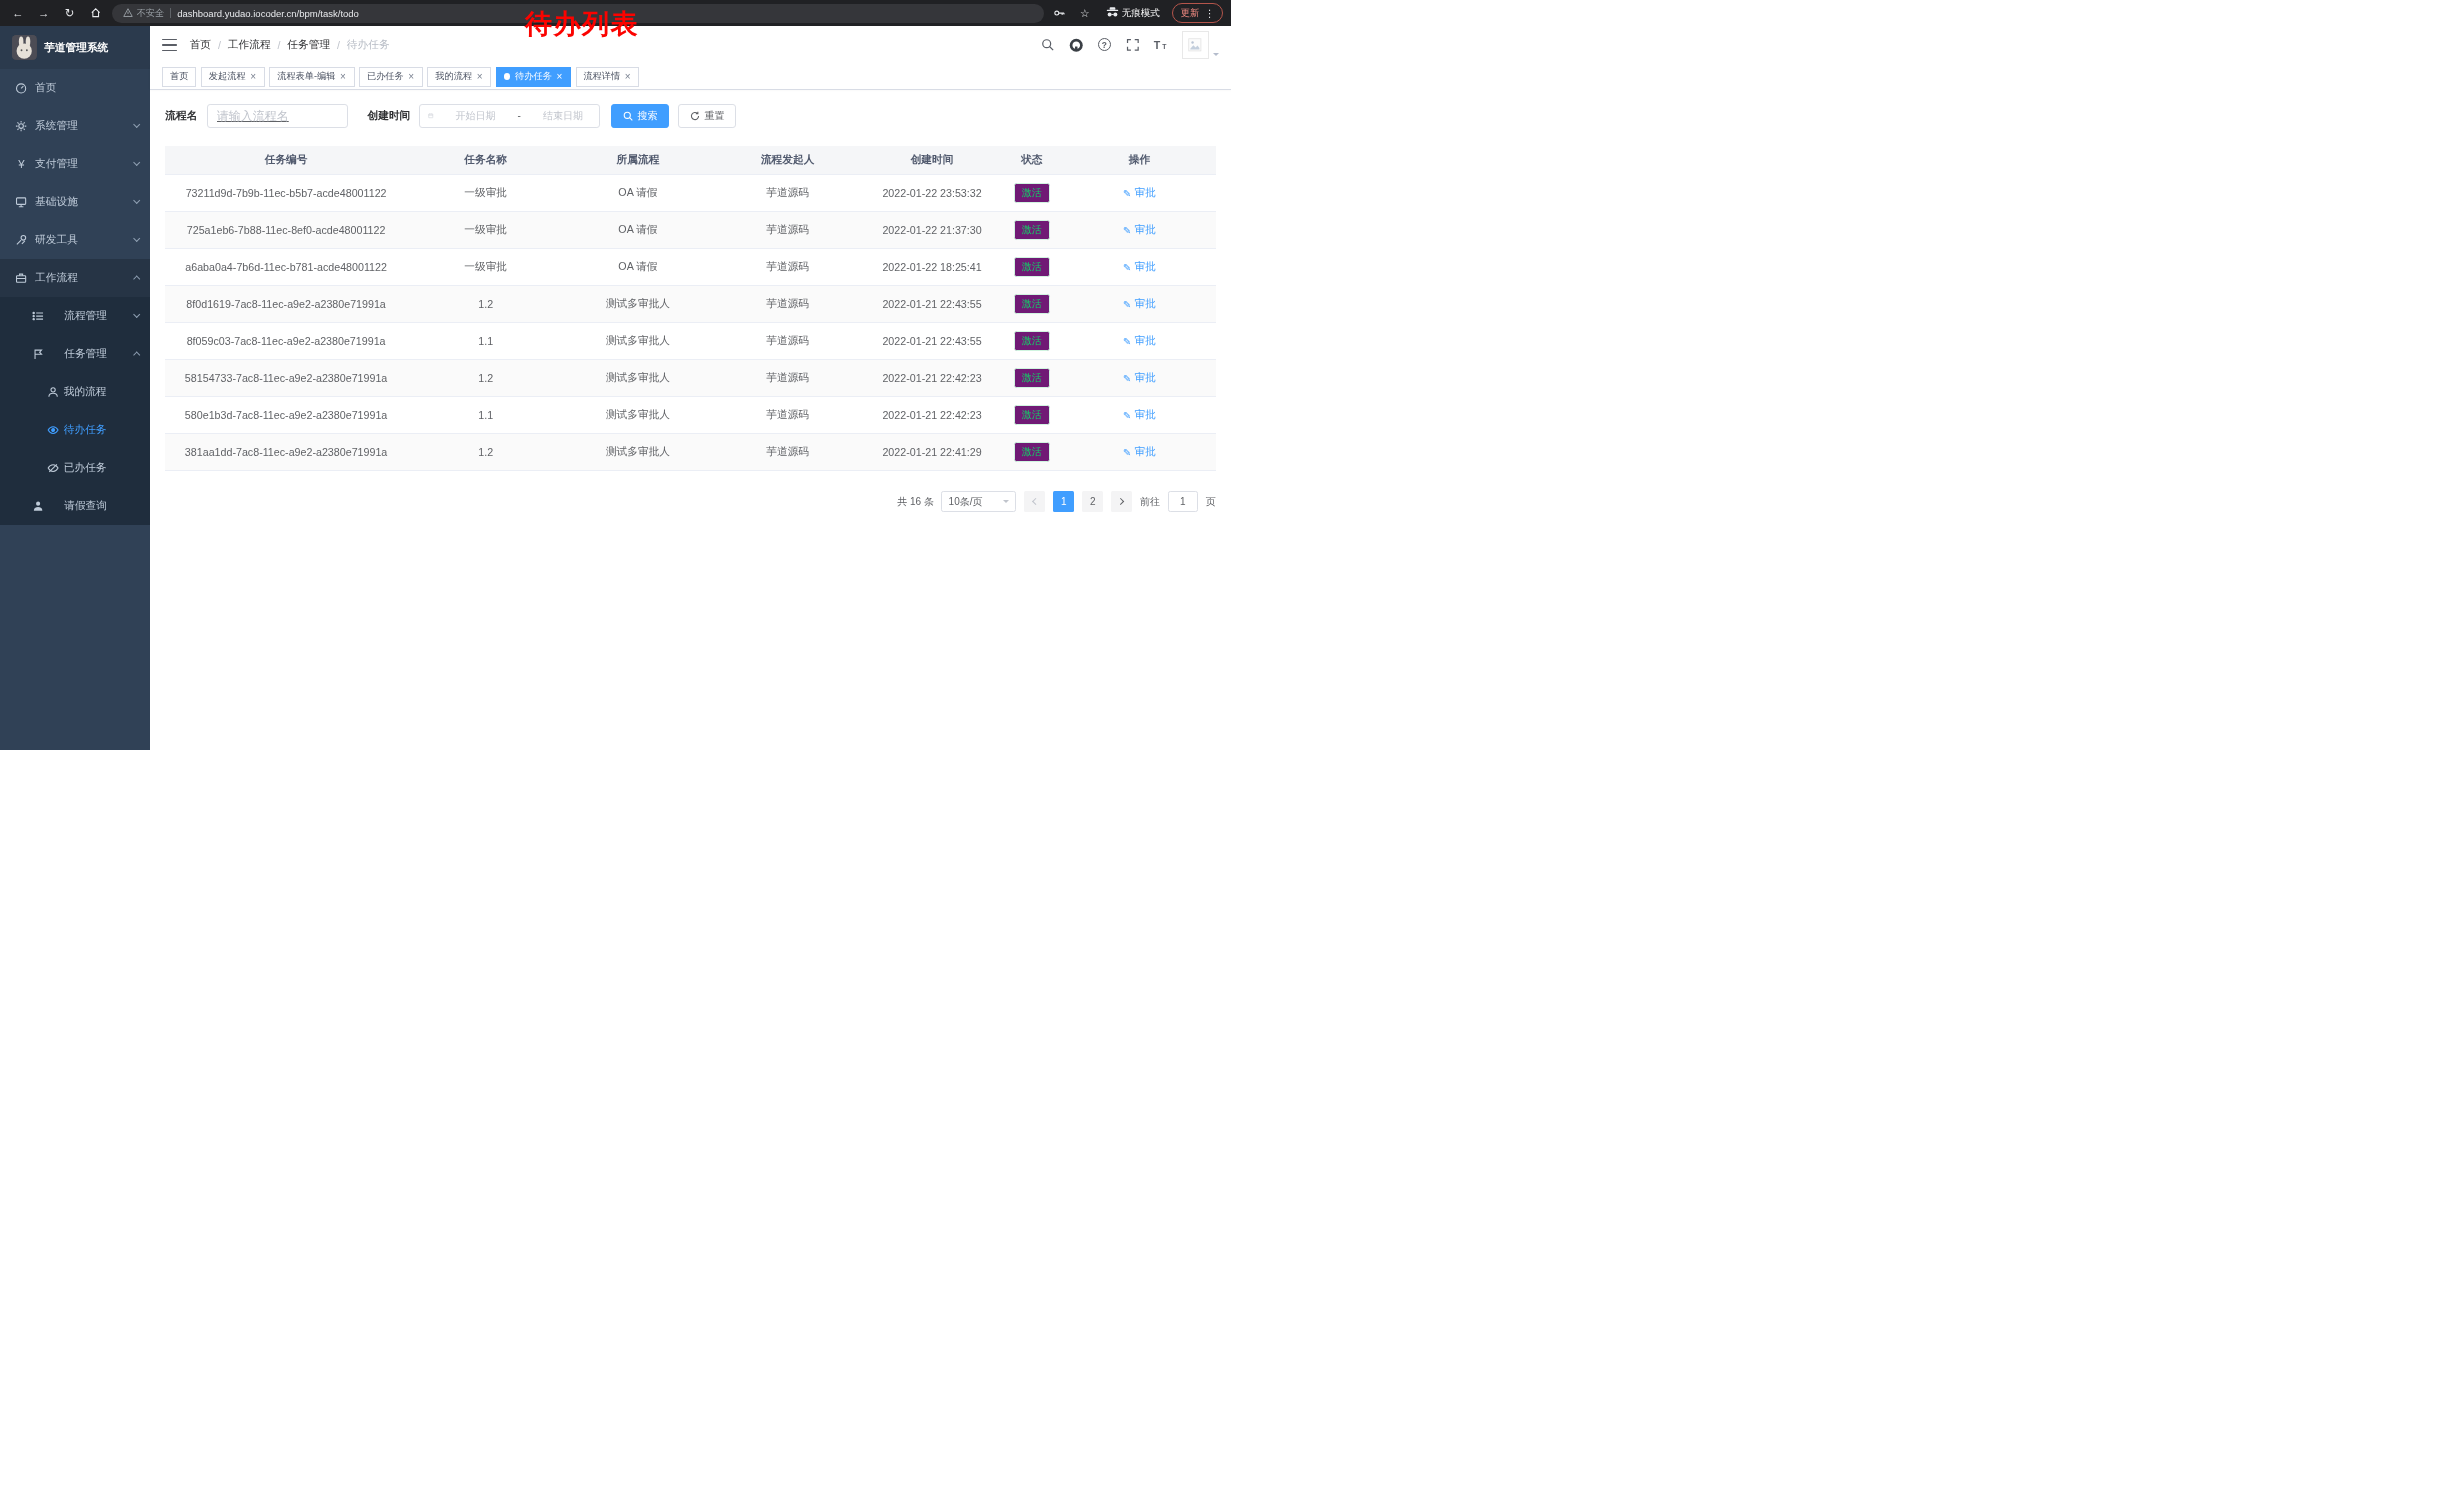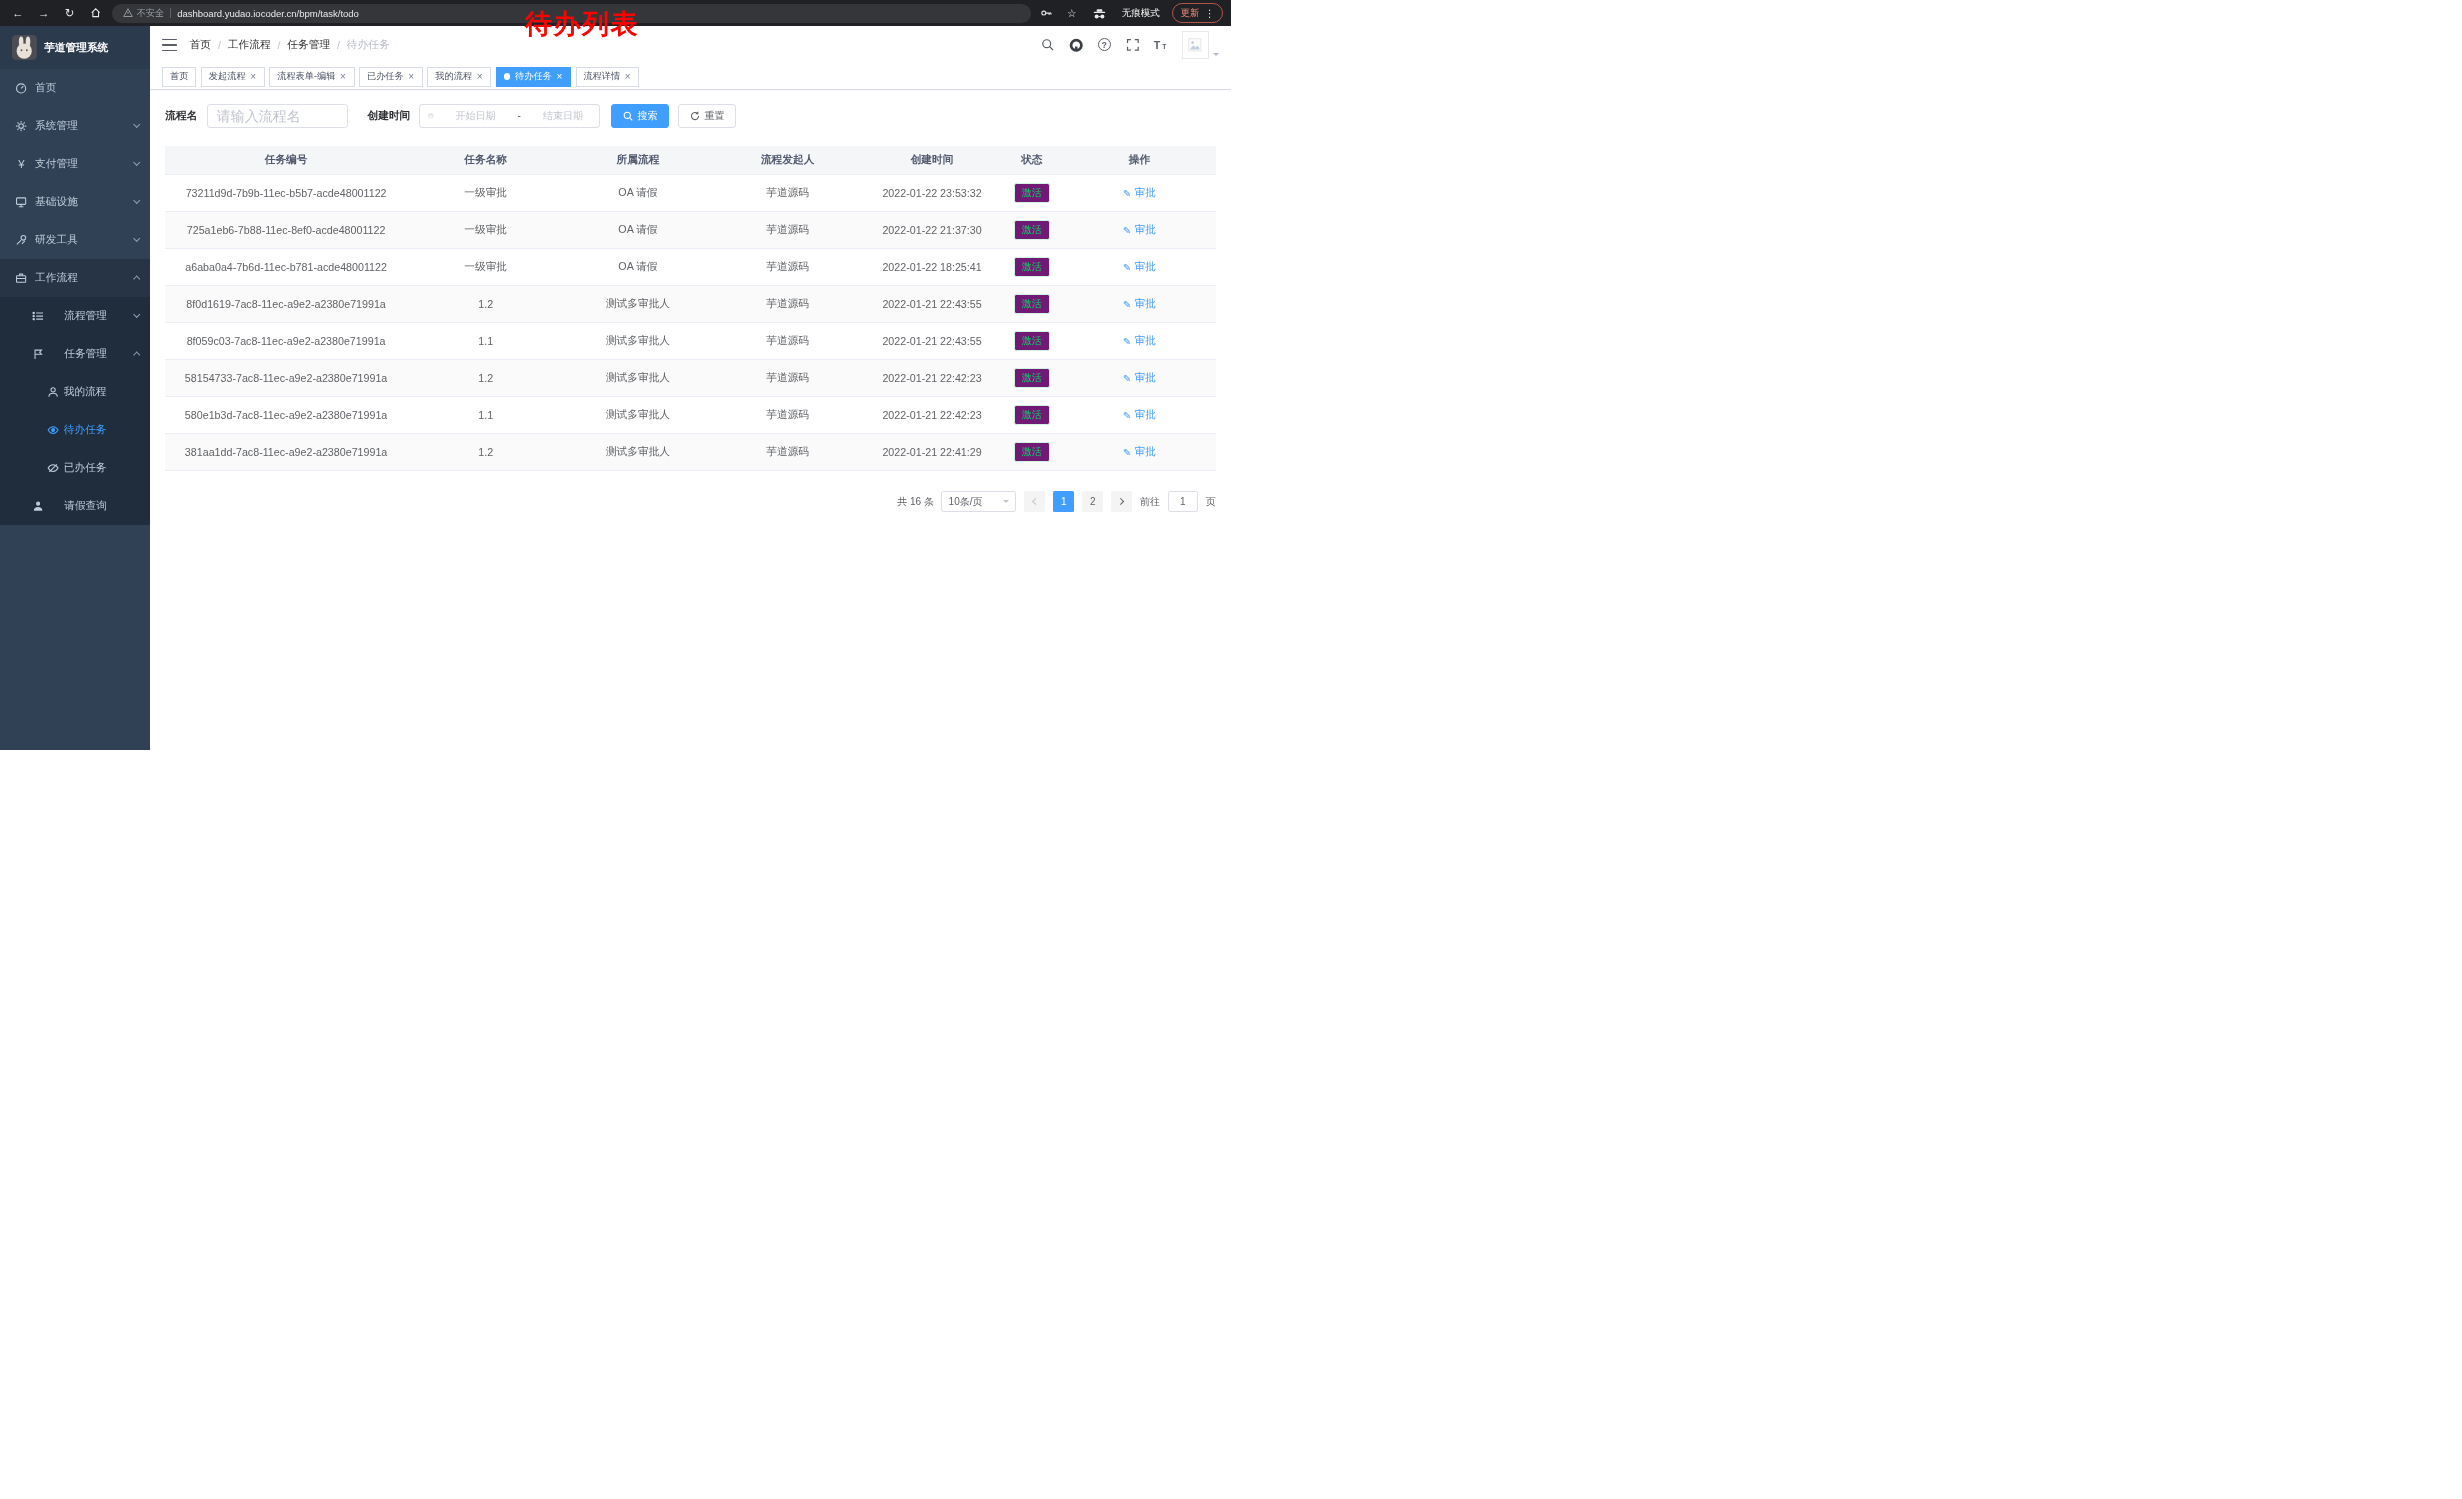--- a/index.html
+++ b/index.html
@@ -12,21 +12,21 @@
   .browser-bar { height:26px; background:#202124; display:flex; align-items:center; padding:0 7.6px; gap:6.1px; }
   .nav-btn { width:20px; height:20px; display:flex; align-items:center; justify-content:center;
     color:#e8eaed; font-size:11.4px; border-radius:50%; cursor:pointer; flex-shrink:0; }
   .omnibox { flex:1; height:19px; background:#35363a; border-radius:10px; display:flex; align-items:center;
     padding:0 10.7px; gap:6.1px; color:#e8eaed; font-size:9.5px; min-width:0; }
   .omnibox .warn { color:#9aa0a6; font-size:9.2px; display:flex; align-items:center; gap:4px; }
   .omnibox .odiv { width:0.8px; height:10.7px; background:#5f6368; }
   .omnibox .url { white-space:nowrap; overflow:hidden; }
   .chrome-right { display:flex; align-items:center; gap:9.2px; flex-shrink:0; color:#e8eaed; }
   .chrome-icon { width:17px; height:17px; display:flex; align-items:center; justify-content:center; font-size:10.7px; }
-  .incog { display:flex; align-items:flex-end; gap:16px; font-size:9.5px; color:#fff; padding:0 3.1px; }
+  .incog { display:flex; align-items:flex-start; gap:3px; font-size:9.5px; color:#fff; padding:0 3.1px; }
   .update-pill { display:flex; align-items:center; gap:5.3px; border:0.8px solid #b4554b; border-radius:10px;
     padding:2.3px 7.6px; color:#f28b82; font-size:9.5px; cursor:pointer; }
   .update-pill .dots { color:#e8eaed; font-size:10px; letter-spacing:0; }
   
   .annotation { position:absolute; top:6.1px; left:525px; z-index:99; color:#fb0300; font-size:27px;
     font-weight:bold; letter-spacing:1.5px; pointer-events:none; }
   
   .app { display:flex; height:724px; }
   .sidebar { width:150px; flex-shrink:0; background:#304156; color:#bfcbd9; overflow:hidden; }
   .main { flex:1; display:flex; flex-direction:column; min-width:0; background:#fff; }
@@ -70,21 +70,21 @@
   .tag { height:20px; display:flex; align-items:center; gap:3.8px; padding:0 6.9px; border:0.8px solid #d8dce5;
     background:#fff; color:#495060; font-size:9.2px; cursor:pointer; white-space:nowrap; }
   .tag .tclose { font-size:10px; color:#7a8291; line-height:1; padding:0 0.8px; }
   .tag.active { background:#409eff; border-color:#409eff; color:#fff; }
   .tag.active::before { content:""; width:6.1px; height:6.1px; border-radius:50%; background:#fff; margin-right:1.5px; }
   .tag.active .tclose { color:#fff; }
   
   .filters { display:flex; align-items:center; margin:13.7px 15.3px 0; }
   .f-label { font-weight:bold; color:#303133; margin-right:9.2px; }
   .name-input { width:141px; height:24.4px; border:0.8px solid #dcdfe6; border-radius:3.1px; padding:0 9.2px;
-    font-size:14px; color:#606266; outline:none; font-family:inherit; }
+    font-size:12px; color:#606266; outline:none; font-family:inherit;text-decoration:underline; }
   .name-input::placeholder, .d-in::placeholder { color:#c0c4cc; }
   .gap-lg { width:20px; }
   .date-box { width:181px; height:24.4px; border:0.8px solid #dcdfe6; border-radius:3.1px; display:flex;
     align-items:center; padding:0 7.6px; gap:13px; }
   .d-in { border:none; outline:none; width:58px; text-align:center; font-size:10px; color:#606266; font-family:inherit; }
   .d-sep { color:#606266; font-size:10px; }
   .btn { height:24.4px; border-radius:3.1px; display:flex; align-items:center; gap:4.6px; padding:0 10.7px;
     font-size:10px; cursor:pointer; border:0.8px solid #dcdfe6; background:#fff; color:#606266; }
   .btn.primary { background:#409eff; border-color:#409eff; color:#fff; margin-left:10.7px; }
   .btn.plain { margin-left:9.2px; }

